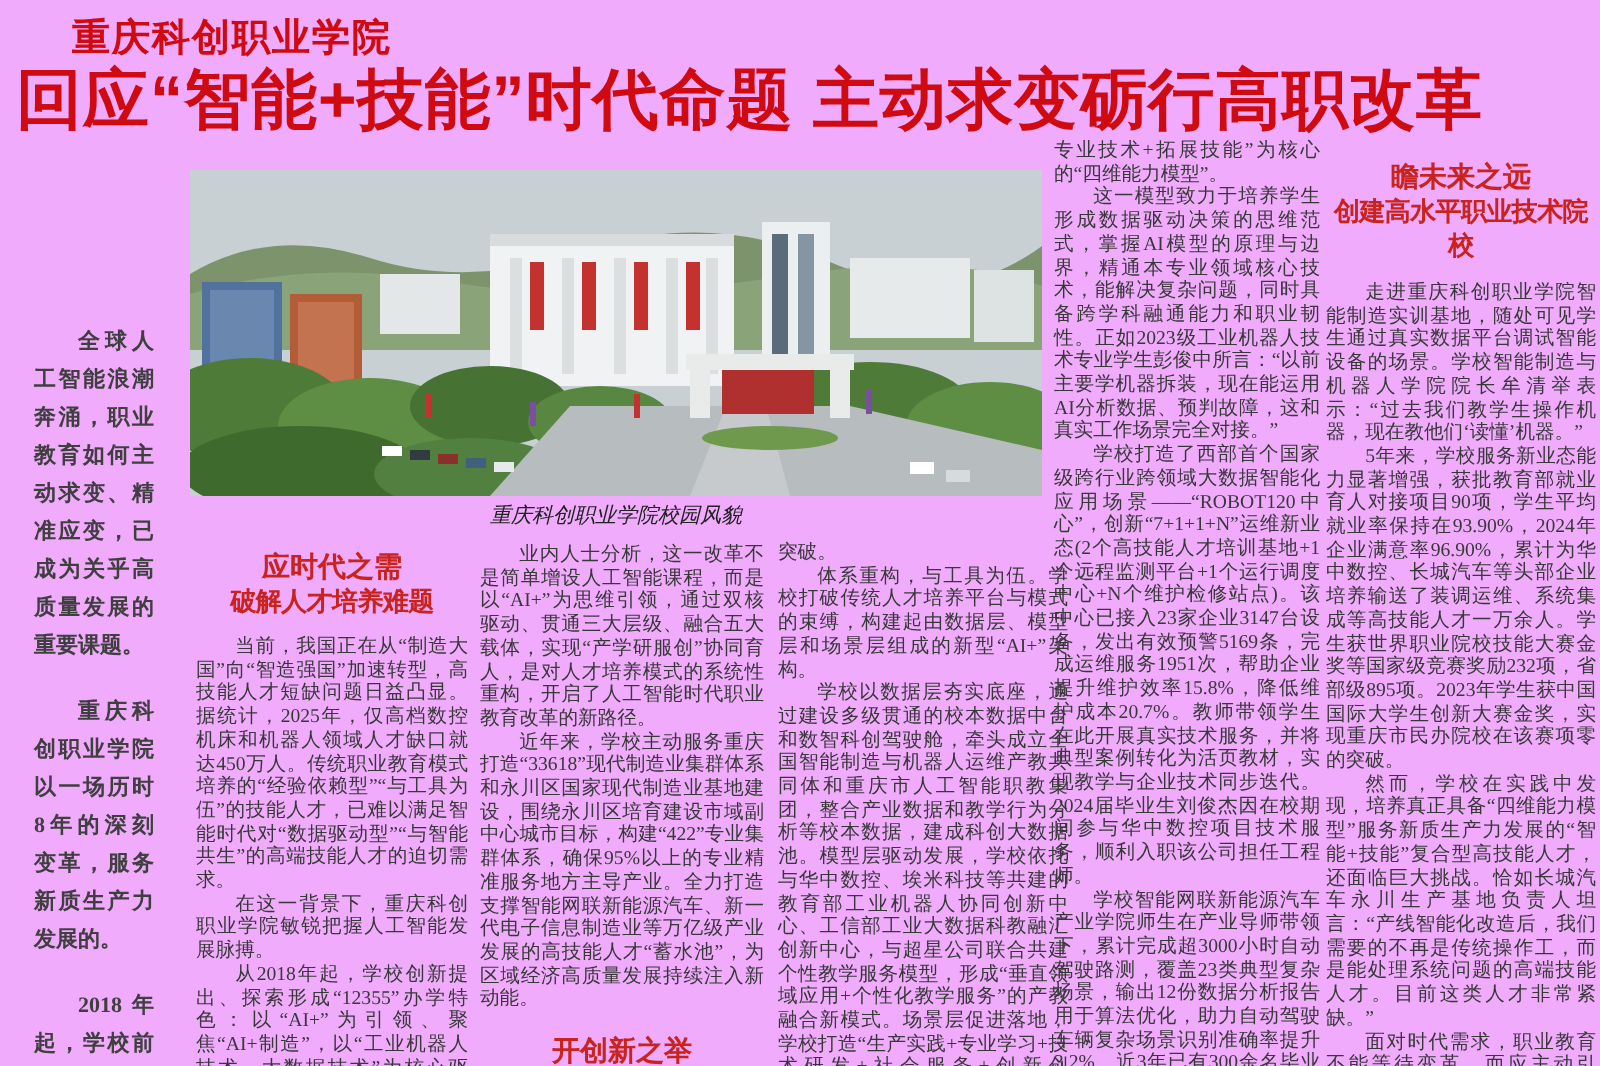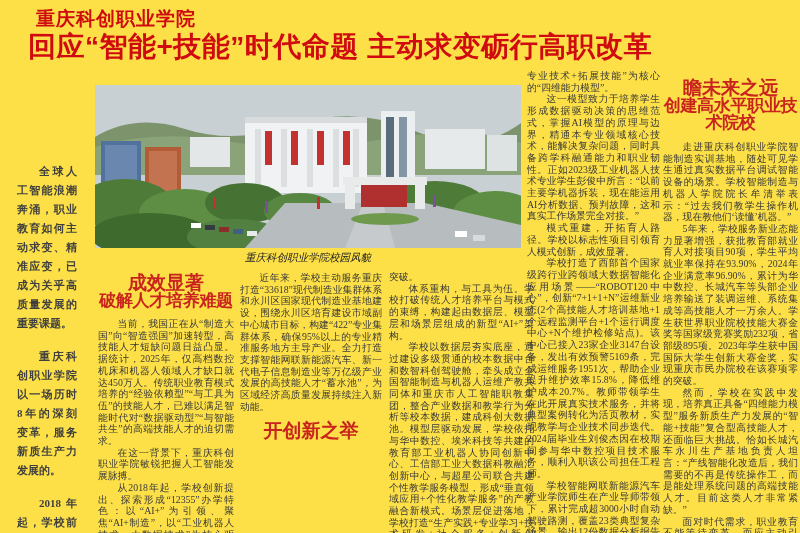--- a/index.html
+++ b/index.html
@@ -1,22 +1,22 @@
 <!DOCTYPE html>
 <html><head>
 <meta charset="utf-8">
 <style>
   html,body{margin:0;padding:0;background:#ffffff;}
-  .page{position:relative;width:800px;height:533px;background:#fde047;overflow:hidden;
+  .page{position:relative;width:800px;height:533px;background:#f0abfc;overflow:hidden;
         font-family:"Liberation Serif",serif;color:#383838;}
   
   .kicker{position:absolute;left:36px;top:6px;font-family:"Liberation Sans",sans-serif;
           font-size:19px;font-weight:700;color:#cf0a10;letter-spacing:1px;}
-  .headline{position:absolute;left:28px;top:28px;width:770px;margin:0;
-            font-family:"Liberation Sans",sans-serif;font-size:28px;font-weight:900;
+  .headline{position:absolute;left:8px;top:28px;width:770px;margin:0;
+            font-family:"Liberation Sans",sans-serif;font-size:33px;font-weight:900;
             color:#cf0a10;letter-spacing:0.5px;white-space:nowrap;}
   
   .col-intro{position:absolute;left:3px;top:148px;width:88px;}
   .col-intro p{margin:14px;font-size:11px;line-height:19px;font-weight:600;
                text-align:justify;text-indent:2em;color:#3f3f3f;}
   
   .photo{position:absolute;left:95px;top:85px;width:426px;height:163px;margin:0;
          overflow:hidden;background:#cdd3d6;}
   .caption{position:absolute;left:95px;top:251px;width:426px;text-align:center;
            font-size:10.5px;font-style:italic;color:#222;font-family:Liberation Mono, monospace;}
@@ -24,22 +24,22 @@
   .bcol{position:absolute;font-size:9.8px;line-height:11.7px;text-align:justify;}
   .bcol p{margin:0;text-indent:2em;}
   .bcol p.noindent{text-indent:0;}
   .colA{left:98px;top:270px;width:136px;}
   .colB{left:240px;top:272px;width:142px;}
   .colC{left:389px;top:271px;width:145px;}
   .colD{left:527px;top:70px;width:133px;}
   .colE{left:663px;top:79px;width:135px;}
   .sec-title{margin:4px 0 9px 0;text-align:center;color:#c9231e;
              font-family:"Liberation Sans",sans-serif;font-weight:700;}
-  .sec-title .line1{display:block;font-size:19px;line-height:18px;}
-  .sec-title .line2{display:block;font-size:17px;line-height:17px;letter-spacing:-0.3px;font-family:Liberation Serif, serif;}
+  .sec-title .line1{display:block;font-size:14px;line-height:18px;}
+  .sec-title .line2{display:block;font-size:13px;line-height:17px;letter-spacing:-0.3px;font-family:Liberation Serif, serif;}
   .colE .sec-title{margin-top:0;margin-bottom:10px;}
   .colB .sec-title{margin-top:10px;margin-bottom:9px;}
 </style>
 </head>
 <body>
 
 <div class="page">
 
   <div class="kicker">重庆科创职业学院</div>
   <h1 class="headline">回应“智能+技能”时代命题  主动求变砺行高职改革</h1>
@@ -111,48 +111,48 @@
       <rect x="118" y="112" width="3" height="12" fill="#c4322f"></rect>
       <rect x="170" y="116" width="3" height="12" fill="#7a4fa0"></rect>
       <rect x="222" y="112" width="3" height="12" fill="#c4322f"></rect>
       <rect x="338" y="110" width="3" height="12" fill="#7a4fa0"></rect>
     </svg>
   </figure>
   <div class="caption">重庆科创职业学院校园风貌</div>
 
   <div class="bcol colA">
     <h2 class="sec-title">
-      <span class="line1">成效显著</span>
+      <span class="line1">应时代之需</span>
       <span class="line2">破解人才培养难题</span>
     </h2>
     <p>当前，我国正在从“制造大国”向“智造强国”加速转型，高技能人才短缺问题日益凸显。据统计，2025年，仅高档数控机床和机器人领域人才缺口就达450万人。传统职业教育模式培养的“经验依赖型”“与工具为伍”的技能人才，已难以满足智能时代对“数据驱动型”“与智能共生”的高端技能人才的迫切需求。</p>
     <p>在这一背景下，重庆科创职业学院敏锐把握人工智能发展脉搏。</p>
     <p>从2018年起，学校创新提出、探索形成“12355”办学特色：以“AI+”为引领、聚焦“AI+制造”，以“工业机器人技术、大数据技术”为核心驱动，构建“数据为基、模型为擎、场景为体”育人生态，打造“专业集群+产业学院+实训基地+实体公司+研发平台”五大育人载体，践行“产学研服创”五位一体协同育人模式，系统培养服务新质生产力发展的“智能+技能”复合型高技能人才。</p>
   </div>
 
   <div class="bcol colB">
+    <p>业内人士分析，这一改革不是简单增设人工智能课程，而是以“AI+”为思维引领，通过双核驱动、贯通三大层级、融合五大载体，实现“产学研服创”协同育人，是对人才培养模式的系统性重构，开启了人工智能时代职业教育改革的新路径。</p>
     <p>近年来，学校主动服务重庆打造“33618”现代制造业集群体系和永川区国家现代制造业基地建设，围绕永川区培育建设市域副中心城市目标，构建“422”专业集群体系，确保95%以上的专业精准服务地方主导产业。全力打造支撑智能网联新能源汽车、新一代电子信息制造业等万亿级产业发展的高技能人才“蓄水池”，为区域经济高质量发展持续注入新动能。</p>
     <h2 class="sec-title">
       <span class="line1">开创新之举</span>
 
     </h2>
 
   </div>
 
   <div class="bcol colC">
     <p class="noindent">突破。</p>
     <p>体系重构，与工具为伍。学校打破传统人才培养平台与模式的束缚，构建起由数据层、模型层和场景层组成的新型“AI+”架构。</p>
     <p>学校以数据层夯实底座，通过建设多级贯通的校本数据中台和数智科创驾驶舱，牵头成立全国智能制造与机器人运维产教共同体和重庆市人工智能职教集团，整合产业数据和教学行为分析等校本数据，建成科创大数据池。模型层驱动发展，学校依托与华中数控、埃米科技等共建的教育部工业机器人协同创新中心、工信部工业大数据科教融汇创新中心，与超星公司联合共建个性教学服务模型，形成“垂直领域应用+个性化教学服务”的产教融合新模式。场景层促进落地，学校打造“生产实践+专业学习+技术研发+社会服务+创新创业”的“产学研服创”协同育人模式，培养服务新质生产力发展的“智能+技能”复合型高技能人才。</p>
 
   </div>
 
   <div class="bcol colD">
     <p class="noindent">专业技术+拓展技能”为核心的“四维能力模型”。</p>
     <p>这一模型致力于培养学生形成数据驱动决策的思维范式，掌握AI模型的原理与边界，精通本专业领域核心技术，能解决复杂问题，同时具备跨学科融通能力和职业韧性。正如2023级工业机器人技术专业学生彭俊中所言：“以前主要学机器拆装，现在能运用AI分析数据、预判故障，这和真实工作场景完全对接。”</p>
-    <p>模式重建，开拓育人路径。学校以标志性项目引领育人模式创新，成效显著。</p>
     <p>学校打造了西部首个国家级跨行业跨领域大数据智能化应用场景——“ROBOT120中心”，创新“7+1+1+N”运维新业态(2个高技能人才培训基地+1个远程监测平台+1个运行调度中心+N个维护检修站点)。该中心已接入23家企业3147台设备，发出有效预警5169条，完成运维服务1951次，帮助企业提升维护效率15.8%，降低维护成本20.7%。教师带领学生在此开展真实技术服务，并将典型案例转化为活页教材，实现教学与企业技术同步迭代。2024届毕业生刘俊杰因在校期间参与华中数控项目技术服务，顺利入职该公司担任工程师。</p>
     <p>学校智能网联新能源汽车产业学院师生在产业导师带领下，累计完成超3000小时自动驾驶路测，覆盖23类典型复杂场景，输出12份数据分析报告用于算法优化，助力自动驾驶车辆复杂场景识别准确率提升3.2%。近3年已有300余名毕业生成为赛力斯、长安、长城、上汽通用五菱等企业的技术人才。数字创意产业学院AIGC动画番剧制作中心的学生与产业导师合作完成《盖世帝尊》《仙武传》等三维动画，全网播放量超94.9亿，创造产值300余万元。</p>
 
   </div>
 
   <div class="bcol colE">
     <h2 class="sec-title">
       <span class="line1">瞻未来之远</span>
       <span class="line2">创建高水平职业技术院校</span>
     </h2>

